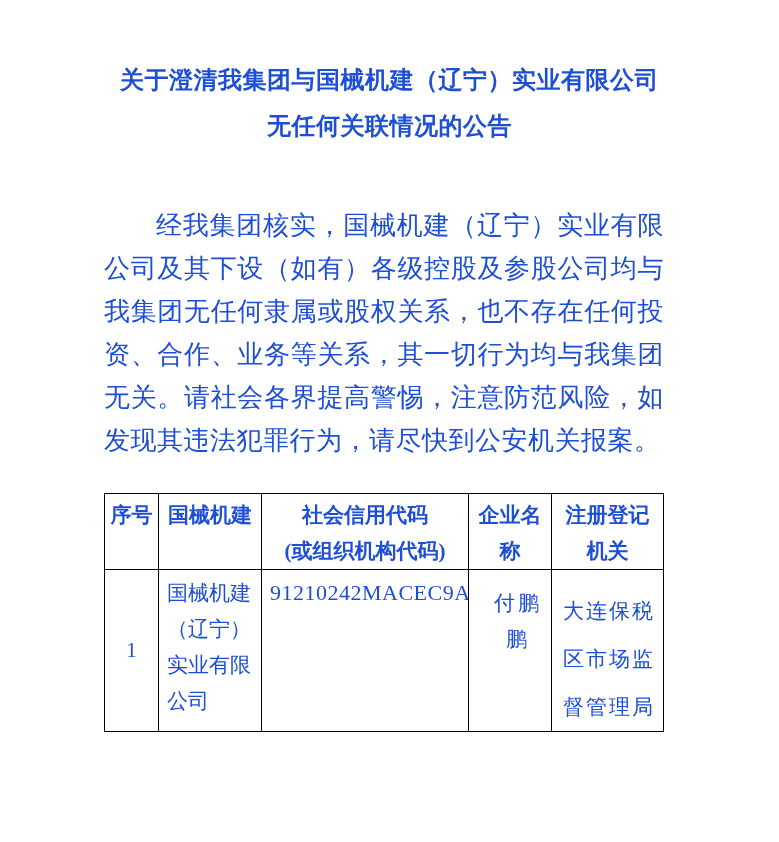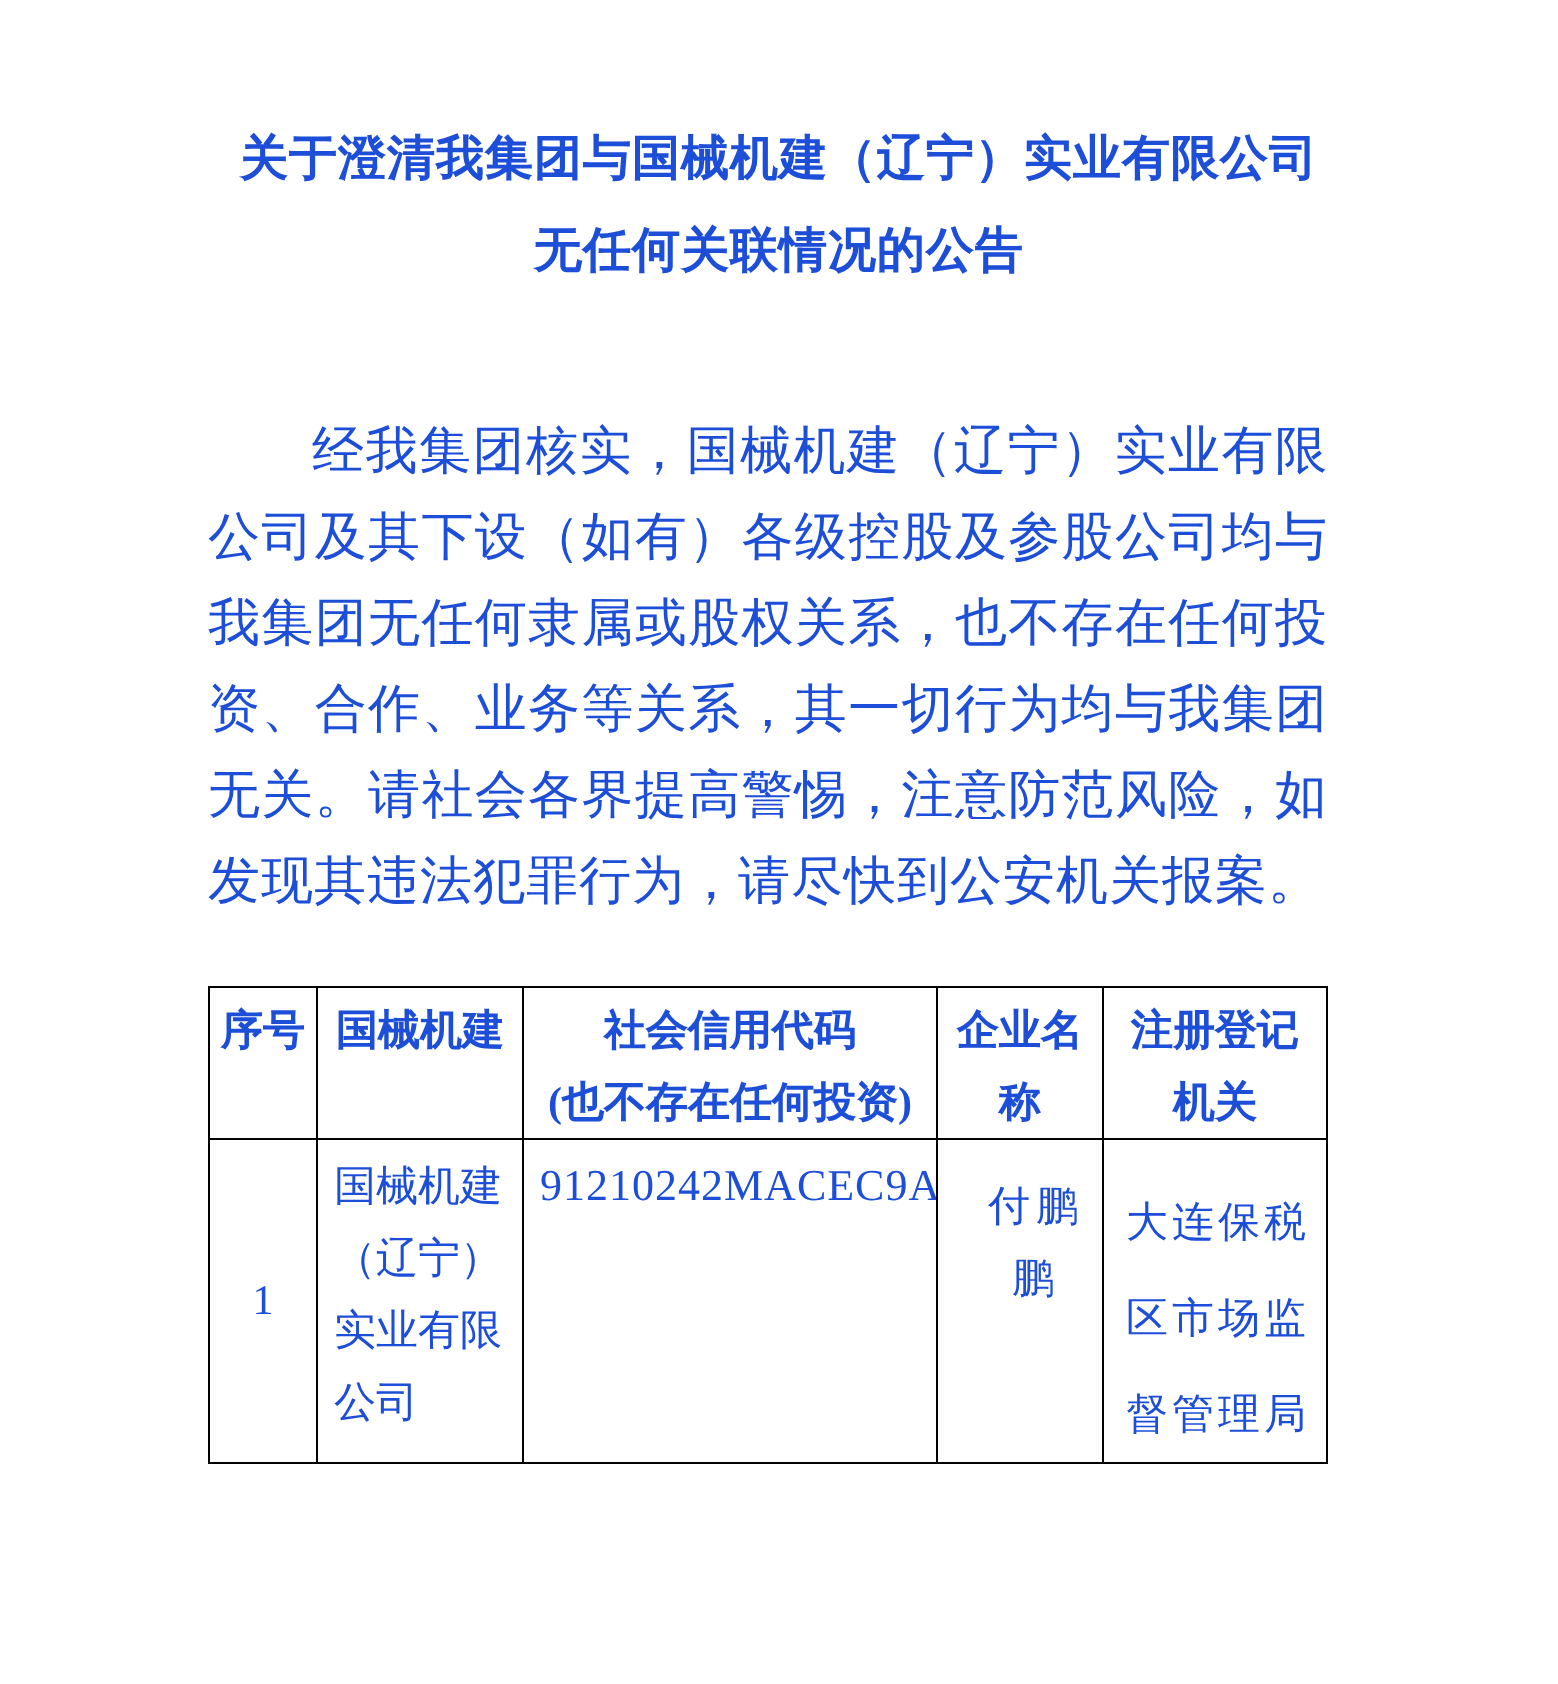--- a/index.html
+++ b/index.html
@@ -101,21 +101,21 @@
       <col style="width:103px">
       <col style="width:207px">
       <col style="width:83px">
       <col style="width:112px">
     </colgroup>
     <thead>
       <tr>
         <th>序号</th>
         <th>国械机建</th>
         <th>社会信用代码
-(也不存在任何投资)</th>
+(或组织机构代码)</th>
         <th>企业名称</th>
         <th>注册登记机关</th>
       </tr>
     </thead>
     <tbody>
       <tr>
         <td class="cell-seq">1</td>
         <td class="cell-name">国械机建（辽宁）实业有限公司</td>
         <td class="cell-code">91210242MACEC9A3XF</td>
         <td class="cell-rep">付鹏鹏</td>

